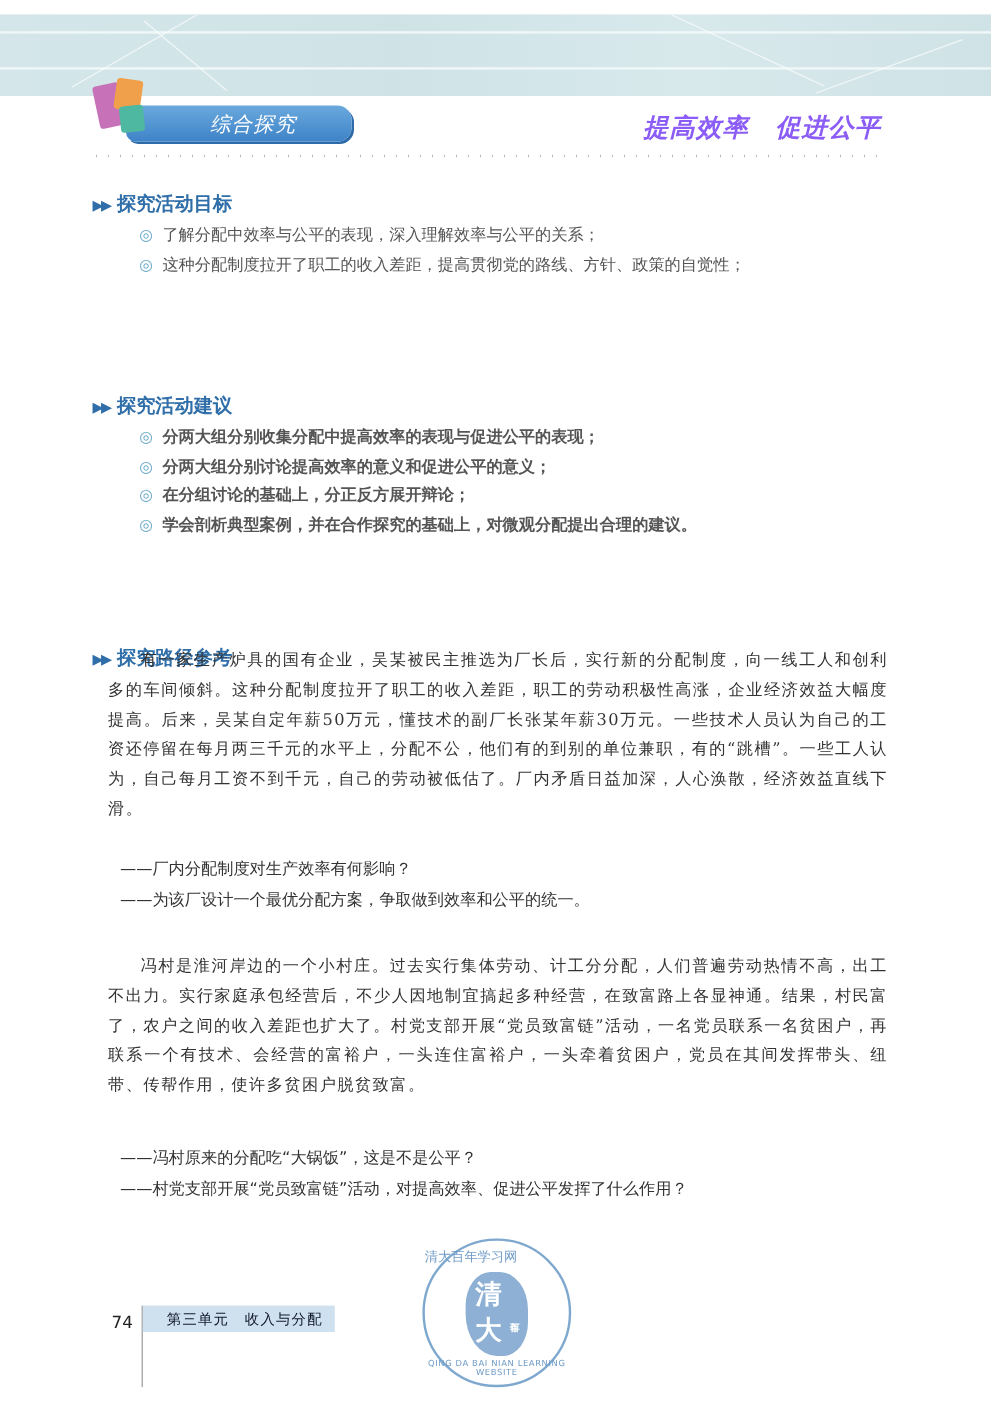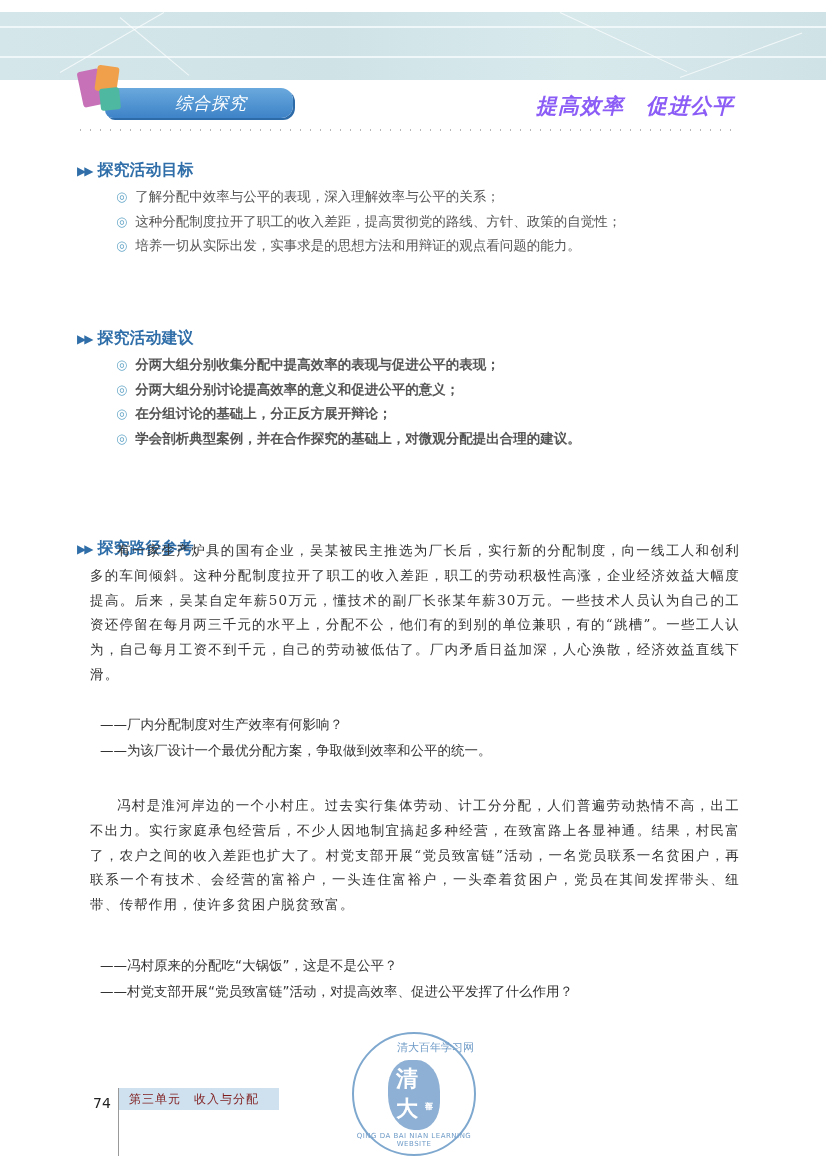--- a/index.html
+++ b/index.html
@@ -23,25 +23,25 @@
   .section-h .arrows { color:#2f6ea8; font-size:12px; margin-right:6px; letter-spacing:-2px; }
   .bullets { position:absolute; left:116px; margin:0; padding:0; list-style:none; font-size:13.5px; color:#555; }
   .bullets li { height:24.5px; line-height:24.5px; white-space:nowrap; }
   .bullets .dot { color:#6aa9c9; margin-right:8px; font-size:13px; }
   .para { position:absolute; left:90px; width:650px; font-family:"DejaVu Serif","Liberation Serif",serif;
           font-size:13.5px; line-height:24.8px; color:#333; text-indent:27px; text-align:justify; letter-spacing:1.2px; margin:0; }
   .q { position:absolute; left:100px; font-size:13.5px; line-height:24px; color:#333; margin:0; white-space:nowrap; }
   .footer-num { position:absolute; left:93px; top:1095px; font-size:14px; color:#222; }
   .footer-vline { position:absolute; left:118px; top:1088px; width:1px; height:68px; background:#999; }
   .footer-bar { position:absolute; left:119px; top:1088px; width:160px; height:22px; background:#cfe0ef; }
-  .footer-text { position:absolute; left:10px; top:3px; font-size:12px; color:#7f1d1d; letter-spacing:1px; white-space:nowrap; }
+  .footer-text { position:absolute; left:20px; top:3px; font-size:12px; color:#0f172a; letter-spacing:1px; white-space:nowrap; }
   .stamp { position:absolute; left:352px; top:1032px; width:120px; height:120px; border:2px solid #7fa8cf; border-radius:50%; }
   .stamp-inner { position:absolute; left:34px; top:26px; width:52px; height:70px; background:#8db0d4; border-radius:40% 45% 40% 50%; }
   .stamp-char { position:absolute; color:#fff; font-weight:bold; }
-  .stamp-top { position:absolute; left:0; top:6px; width:120px; text-align:right; font-size:11px; color:#6f9bc7; }
+  .stamp-top { position:absolute; left:0; top:6px; width:120px; text-align:left; font-size:11px; color:#6f9bc7; }
   .stamp-bottom { position:absolute; left:0; top:98px; width:120px; text-align:center; font-size:7px; color:#6f9bc7; letter-spacing:0.5px; }
 </style>
 </head>
 <body>
 
 <div class="top-band">
   <div class="stripe" style="top:14px;"></div>
   <div class="stripe" style="top:44px;"></div>
   <div class="diag" style="left:60px;top:60px;width:120px;transform:rotate(-30deg);"></div>
   <div class="diag" style="left:120px;top:5px;width:90px;transform:rotate(40deg);"></div>
@@ -58,21 +58,20 @@
 
 <div class="page-title">提高效率　促进公平</div>
 <div class="dotline"></div>
 
 <div class="section-h" style="top:160px;">
   <span class="arrows">▶▶</span><span>探究活动目标</span>
 </div>
 <ul class="bullets" style="top:184px;">
   <li><span class="dot">◎</span><span>了解分配中效率与公平的表现，深入理解效率与公平的关系；</span></li>
   <li><span class="dot">◎</span><span>这种分配制度拉开了职工的收入差距，提高贯彻党的路线、方针、政策的自觉性；</span></li>
-  <li><span class="dot">◎</span><span>培养一切从实际出发，实事求是的思想方法和用辩证的观点看问题的能力。</span></li>
 </ul>
 
 <div class="section-h" style="top:328px;">
   <span class="arrows">▶▶</span><span>探究活动建议</span>
 </div>
 <ul class="bullets" style="top:352px;font-weight:bold;">
   <li><span class="dot">◎</span><span>分两大组分别收集分配中提高效率的表现与促进公平的表现；</span></li>
   <li><span class="dot">◎</span><span>分两大组分别讨论提高效率的意义和促进公平的意义；</span></li>
   <li><span class="dot">◎</span><span>在分组讨论的基础上，分正反方展开辩论；</span></li>
   <li><span class="dot">◎</span><span>学会剖析典型案例，并在合作探究的基础上，对微观分配提出合理的建议。</span></li>

